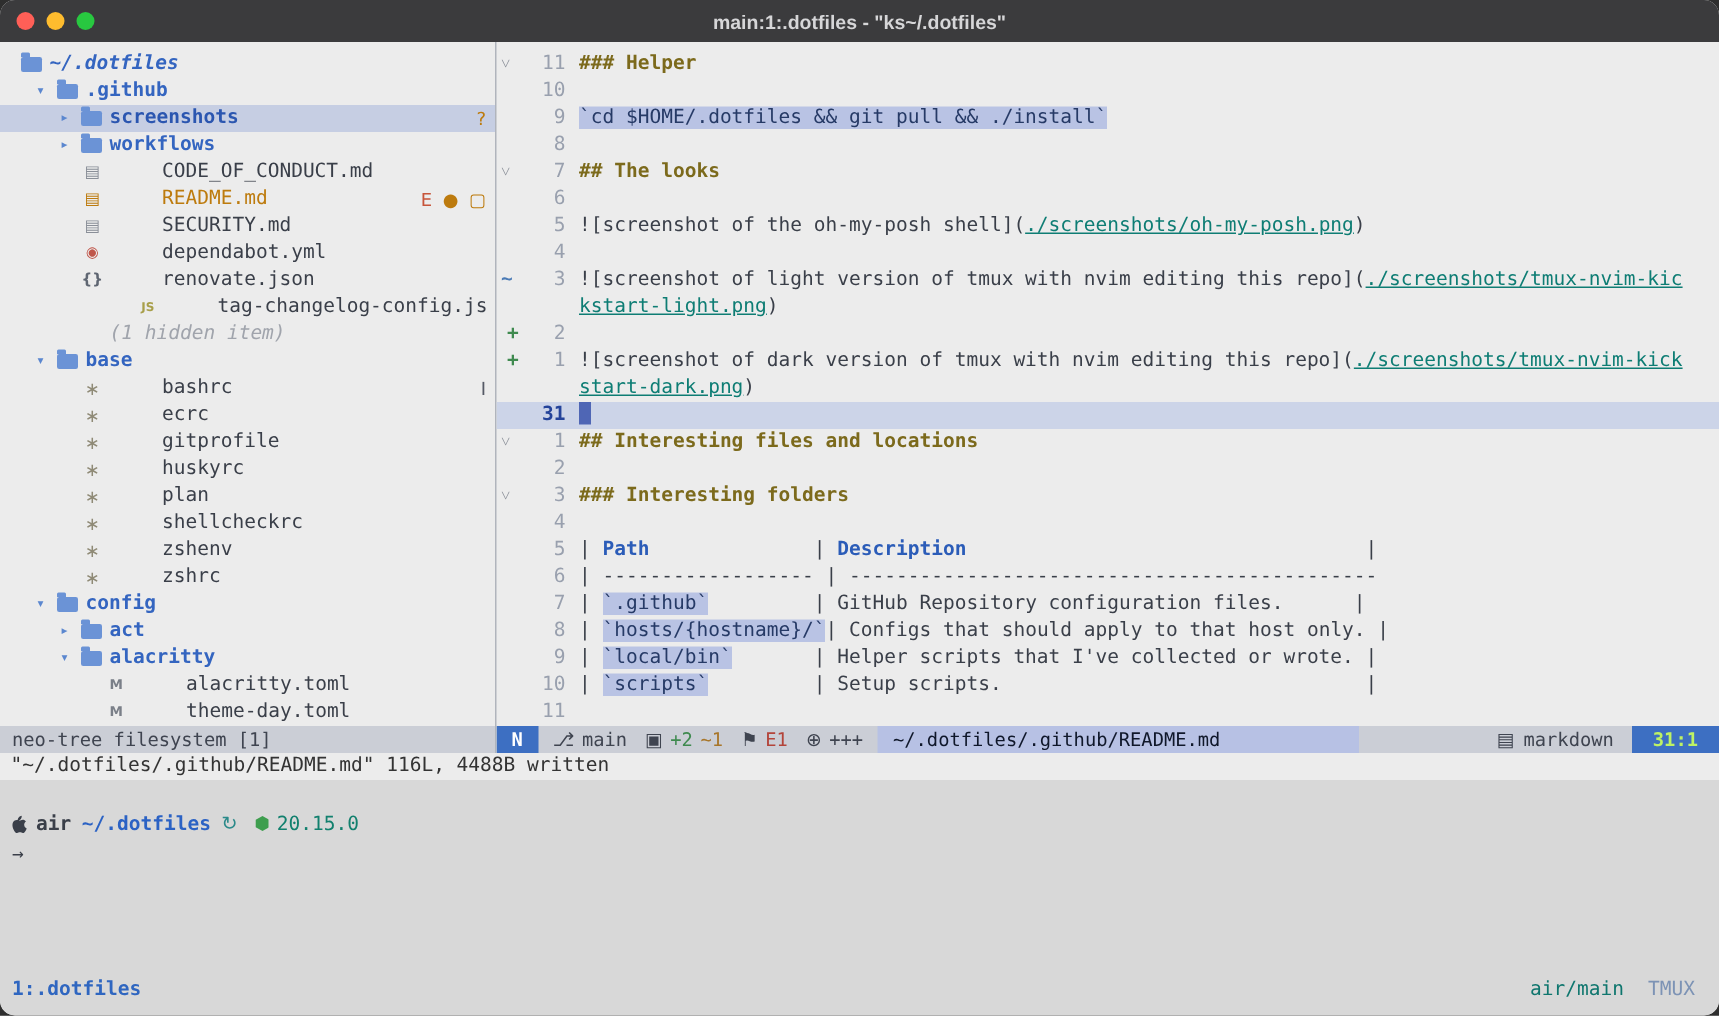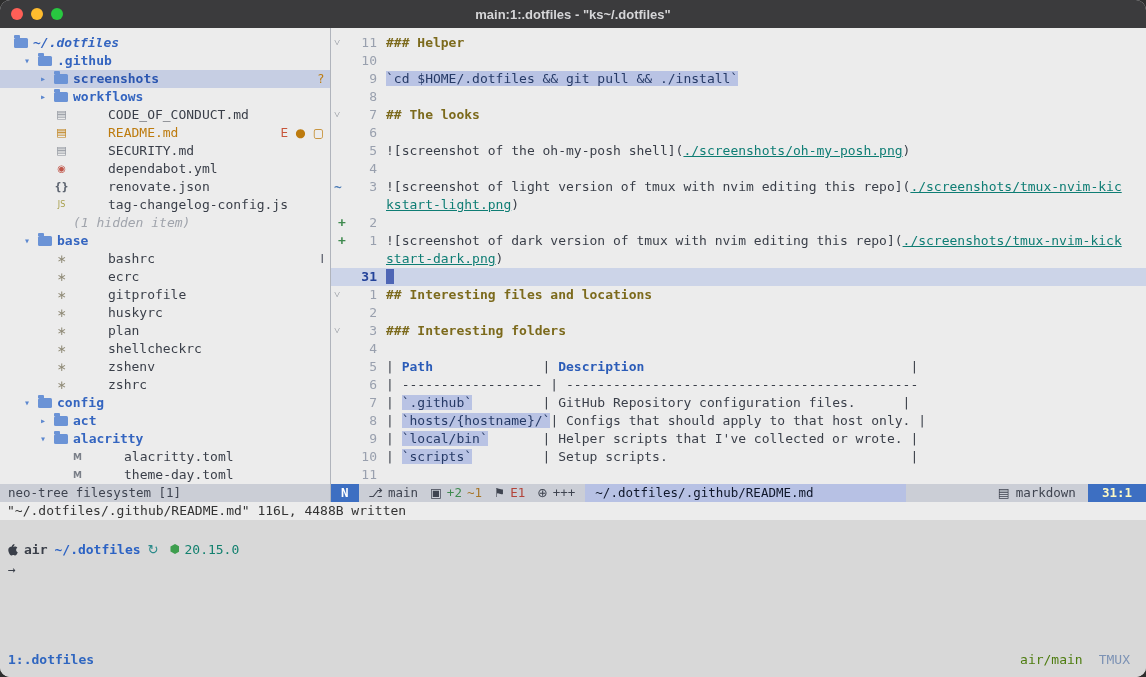--- a/index.html
+++ b/index.html
@@ -21,21 +21,21 @@
   .panes { display:flex; height:474px; flex:none; background:#ececec; }
   .neotree { width:331px; flex:none; display:flex; flex-direction:column; border-right:1px solid #b0b4bc; }
   .nt-rows { flex:1; padding-top:6px; overflow:hidden; }
   .nt-row { height:18px; display:flex; align-items:center; font-size:13px; line-height:18px; padding-right:6px; white-space:pre; }
   .nt-row.sel { background:#c6cee3; }
   .nt-indent { flex:none; display:inline-block; }
   .nt-arrow { width:14px; flex:none; color:#5b87cf; font-size:10px; text-align:left; }
   .ficon { width:14px; height:10px; background:#6b93d6; border-radius:1.5px; position:relative; margin-right:5px; flex:none; }
   .ficon::before { content:""; position:absolute; top:-3px; left:0; width:6px; height:3px; background:inherit; border-radius:1px 1px 0 0; }
   .ticon { color:#8a8f98; font-size:11px; width:15px; margin-right:4px; flex:none; text-align:center; font-family:"DejaVu Sans",sans-serif; }
-  .ticon-js  { font-size:8px; font-weight:normal; color:#a89f4a; }
+  .ticon-js  { font-size:8px; font-weight:bold; color:#a89f4a;margin-left:37px; }
   .ticon-json{ font-size:10px; font-weight:bold; color:#5f6672; }
   .ticon-toml{ font-size:9px; font-weight:bold; color:#7a7f88; }
   .ticon-yml { color:#c0564a; font-size:10px; }
   .ticon-rc  { color:#8f8a76; font-size:12px; }
   .lab-folder { color:#3465c0; font-weight:600; }
   .lab-root { color:#3465c0; font-weight:bold; font-style:italic; }
   .lab-file { color:#3a3f49;margin-left:35px; }
   .lab-note { color:#a0a4ac; font-style:italic; }
   .sel .nt-label { font-weight:bold; color:#2b56b0; }
   .badge { margin-left:7px; font-size:12px; font-family:"DejaVu Sans",sans-serif; }
@@ -63,38 +63,38 @@
   .sl { height:18px; flex:none; display:flex; align-items:stretch; background:#cbced6;
         font-size:12.5px; line-height:18px; color:#3f4450; white-space:pre; }
   .sl-mode { background:#3d6fc2; color:#fff; font-weight:bold; padding:0 10px; }
   .sl-info { padding:0 10px; display:flex; gap:12px; }
   .sl-item { display:flex; gap:5px; }
   .sl-ic { font-family:"DejaVu Sans",sans-serif; }
   .sl-add { color:#3f8a4f; } .sl-chg { color:#a8762a; } .sl-diag { color:#b3443a; }
   .sl-path { background:#b7c1e4; color:#0f172a; padding:0 92px 0 10px; }
   .sl-fill { flex:1; }
   .sl-ft { padding:0 12px; display:flex; gap:6px; }
-  .sl-pos { background:#3d6fc2; color:#fef9c3; font-weight:bold; padding:0 14px; }
+  .sl-pos { background:#3d6fc2; color:#bef264; font-weight:bold; padding:0 14px; }
 
   .cmdline { height:18px; flex:none; line-height:18px; font-size:13px; padding-left:7px; color:#333; background:#ececec; white-space:pre; }
 
   
   .shell { flex:1; background:#d8d8d8; display:flex; flex-direction:column; }
   .prompt { margin:20px 0 0 8px; height:18px; display:flex; align-items:center; font-size:13px; color:#3a3f49; white-space:pre; }
   .apple { margin-right:5px; display:inline-flex; }
   .p-host { font-weight:600; margin-right:7px;text-align:center; }
   .p-cwd { color:#2b62c4; font-weight:bold; margin-right:7px; }
   .p-git { color:#2b8a8a; margin-right:12px; font-family:"DejaVu Sans",sans-serif; }
   .hex { width:9px; height:10px; background:#3e9e4e; clip-path:polygon(50% 0,100% 25%,100% 75%,50% 100%,0 75%,0 25%); margin-right:5px; flex:none; }
   .p-node { color:#12806e; }
   .parrow { margin:4px 0 0 8px; font-size:13px; color:#3a3f49; }
   .tbar { margin-top:auto; height:28px; display:flex; align-items:center; font-size:13px; padding:0 16px 8px 8px; }
   .tb-left { color:#2f66c0; font-weight:600; }
   .tb-right { margin-left:auto; display:flex; gap:16px; }
-  .tb-session { color:#4d7c0f; }
+  .tb-session { color:#0f766e; }
   .tb-label { color:#7d93b5; }
 </style>
 </head>
 <body>
 
 <div class="window">
 
   <div class="titlebar">
     <div class="tl">
       <span class="tl-close"></span>

